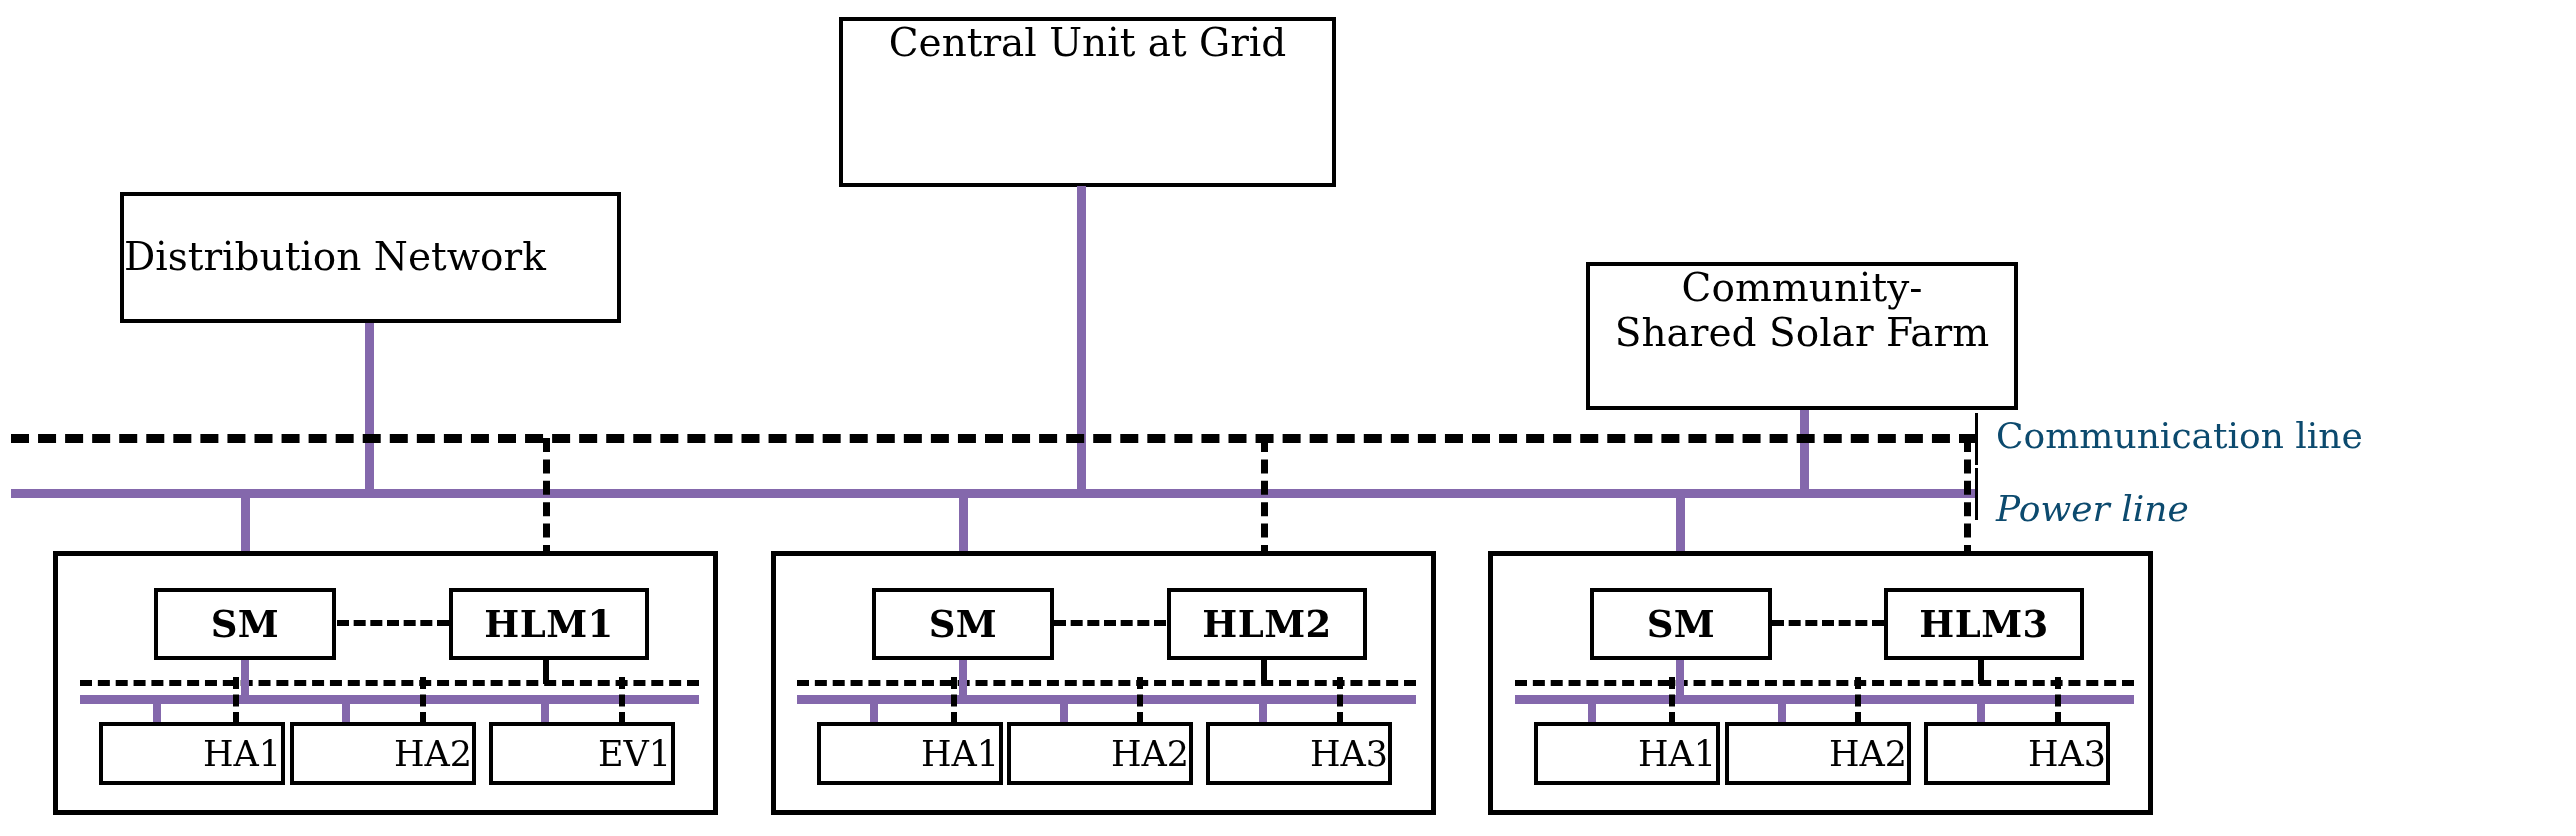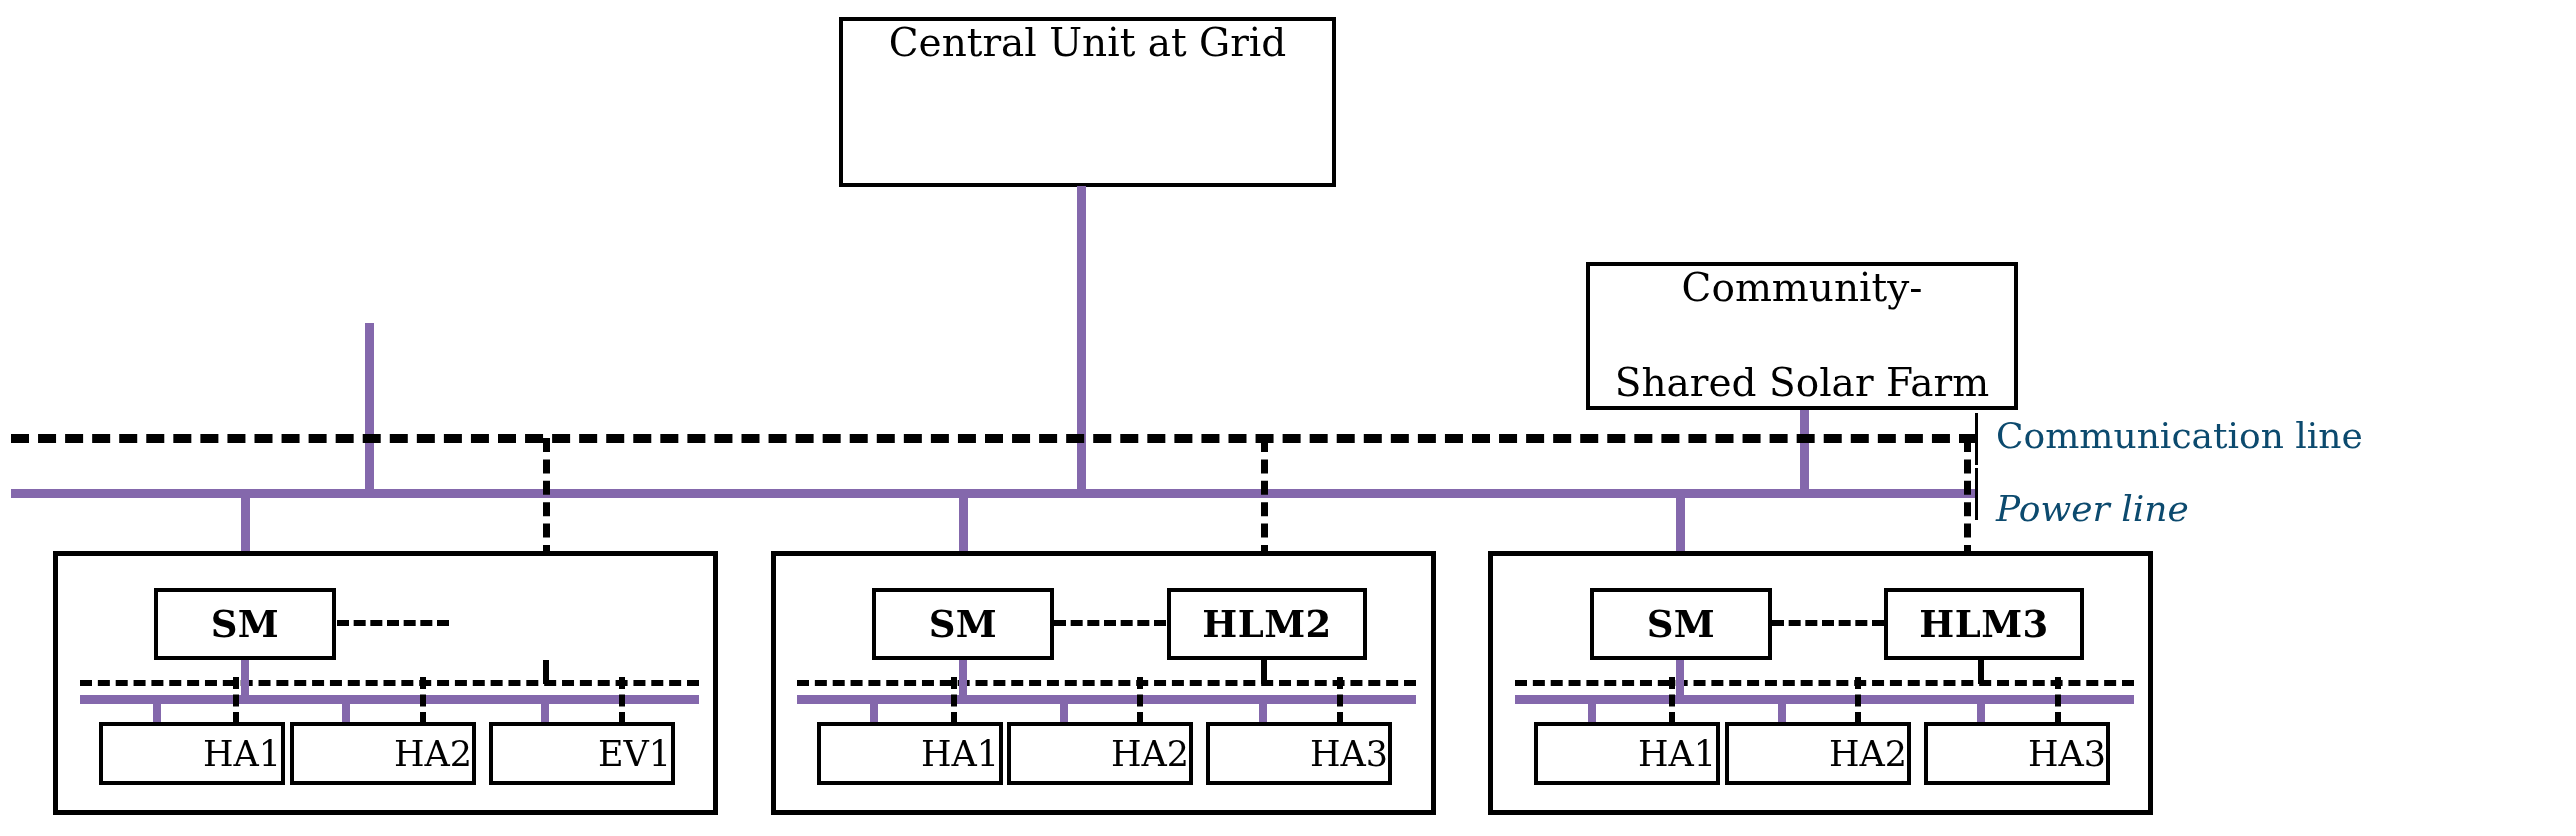--- a/index.html
+++ b/index.html
@@ -2,21 +2,21 @@
 <html style="font-size:13.4px"><head>
 <meta charset="utf-8">
 <style>
   html,body{margin:0;padding:0;background:#ffffff;}
   #root{position:relative;width:2576px;height:836px;background:#ffffff;
         font-family:"DejaVu Serif","Liberation Serif",serif;overflow:hidden;}
 
   
   .box{position:absolute;box-sizing:border-box;background:#ffffff;
        border:4.2px solid #000000;display:flex;align-items:center;
-       justify-content:space-between;text-align:center;line-height:1.15;color:#000;}
+       justify-content:flex-start;text-align:center;line-height:1.15;color:#000;}
   .top-box{font-size:39px;}
   .house-frame{position:absolute;box-sizing:border-box;background:#fff;
                border:5px solid #000;}
   .unit-box{position:absolute;box-sizing:border-box;background:#fff;
             border:4.2px solid #000;display:flex;align-items:center;
             justify-content:center;font-weight:bold;font-size:37px;color:#000;
             letter-spacing:0.4px;}
   .dev-box{position:absolute;box-sizing:border-box;background:#fff;
            border:4.2px solid #000;display:flex;align-items:center;
            justify-content:flex-end;font-size:35px;color:#000;}
@@ -34,20 +34,23 @@
   .tick{position:absolute;width:3.4px;background:#000;}
 
   
   .legend-label{position:absolute;font-size:36px;color:#0c4a6e;white-space:nowrap;}
 </style>
 </head>
 <body>
 
 <div id="root">
 
+  <div class="box top-box" style="left:120px;top:192px;width:501px;height:131px;">
+    <span>Distribution Network</span>
+  </div>
 
   <div class="box top-box" style="left:839px;top:17px;width:497px;height:170px;flex-direction:column;">
     <span>Central Unit at Grid</span>
   </div>
 
   <div class="box top-box" style="left:1586px;top:262px;width:432px;height:148px;flex-direction:column;">
     <span>Community-</span>
     <span>Shared Solar Farm</span>
   </div>
 
@@ -74,20 +77,23 @@
   <div class="cline-v" style="left:1964px;top:438px;height:185px;"></div>
 
   <div class="pline-v" style="left:241px;top:494px;height:96px;"></div>
   <div class="pline-v" style="left:959px;top:494px;height:96px;"></div>
   <div class="pline-v" style="left:1676px;top:494px;height:96px;"></div>
 
   <div class="house-frame" style="left:53px;top:551px;width:665px;height:264px;"></div>
 
   <div class="unit-box" style="left:154px;top:588px;width:182px;height:72px;">
     <span>SM</span>
+  </div>
+  <div class="unit-box" style="left:449px;top:588px;width:200px;height:72px;">
+    <span>HLM1</span>
   </div>
   <div class="cline-h-thin" style="left:337px;top:620px;width:112px;"></div>
 
   <div class="cline-v-thin" style="left:543px;top:660px;height:23.5px;"></div>
 
   <div class="cline-h-thin" style="left:80px;top:680px;width:619px;"></div>
   <div class="pline-h" style="left:80px;top:695px;width:619px;"></div>
 
   <div class="pline-v-thin" style="left:241px;top:660px;height:42px;"></div>
 

